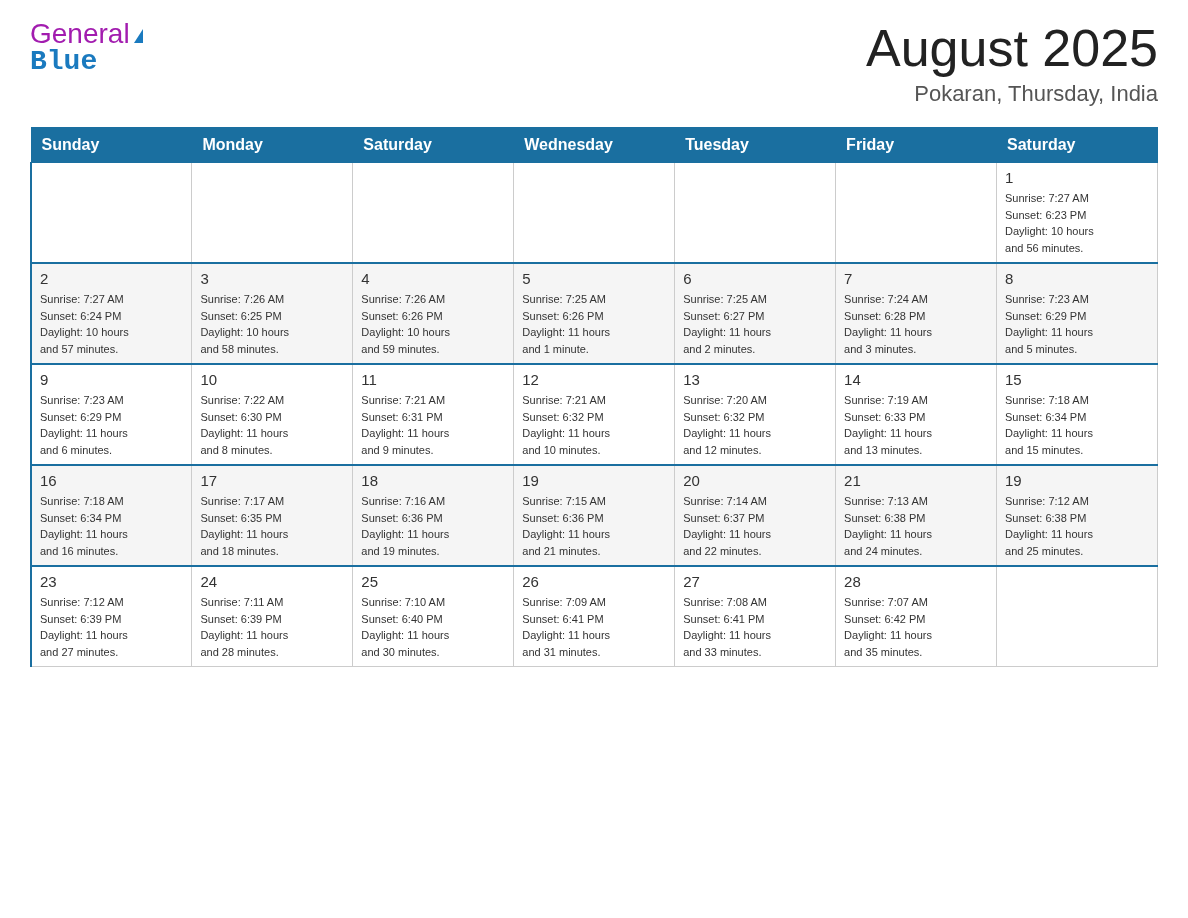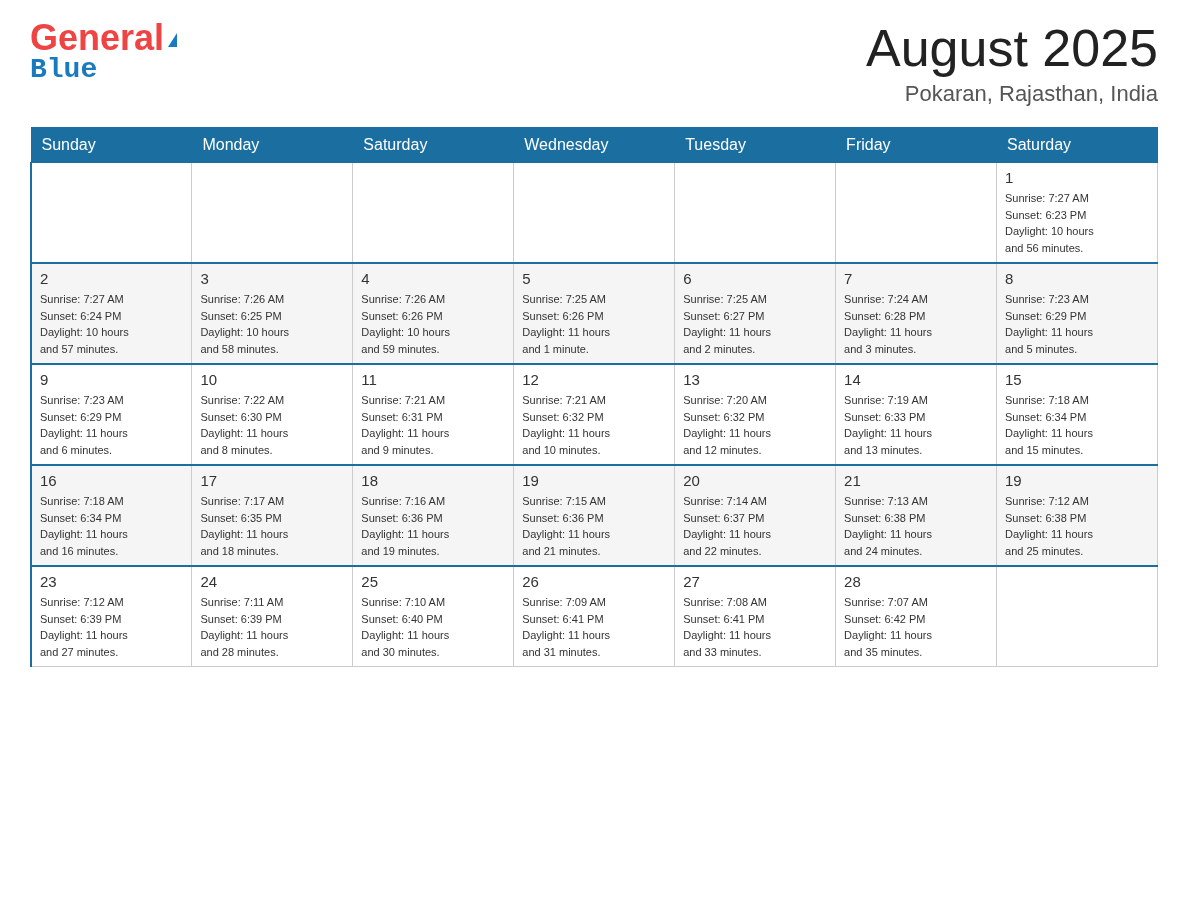--- a/index.html
+++ b/index.html
@@ -14,23 +14,23 @@
       justify-content: space-between;
       align-items: flex-start;
       margin-bottom: 20px;
     }
     .logo {
       display: flex;
       flex-direction: column;
       align-items: flex-start;
     }
     .logo-general {
-      font-size: 36px;
-      font-weight: bold;
-      color: #ef4444;
+      font-size: 28px;
+      font-weight: normal;
+      color: #a21caf;
       line-height: 1;
     }
     .logo-blue {
       font-size: 28px;
       font-weight: bold;
       color: #1a7abf;
       line-height: 1;
       display: flex;
       align-items: center;
       font-family: Liberation Mono, monospace;
@@ -52,21 +52,21 @@
     .calendar {
       width: 100%;
       border-collapse: collapse;
     }
     .calendar th {
       background-color: #1a6fa0;
       color: #fff;
       text-align: left;
       padding: 8px 10px;
       font-size: 16px;
-      font-weight: normal;
+      font-weight: bold;
       border: 1px solid #1a6fa0;
     }
     .calendar td {
       border: 1px solid #ccc;
       vertical-align: top;
       padding: 6px 8px;
       width: calc(100% / 7);
       min-height: 100px;
       font-size: 13px;
       background: #fff;
@@ -102,21 +102,21 @@
   <div class="logo">
     <div class="logo-general">
       General<span style="display:inline-block;width:0;height:0;border-left:9px solid transparent;border-right:0px solid transparent;border-bottom:14px solid #1a7abf;margin-left:4px;vertical-align:middle;"></span>
     </div>
     <div class="logo-blue">
       Blue
     </div>
   </div>
   <div class="title-section">
     <div class="month-title">August 2025</div>
-    <div class="location">Pokaran, Rajasthan, India</div>
+    <div class="location">Pokaran, Thursday, India</div>
   </div>
 </div>
 
 <table class="calendar">
   <thead>
     <tr>
       <th>Sunday</th>
       <th>Monday</th>
       <th>Saturday</th>
       <th>Wednesday</th>

